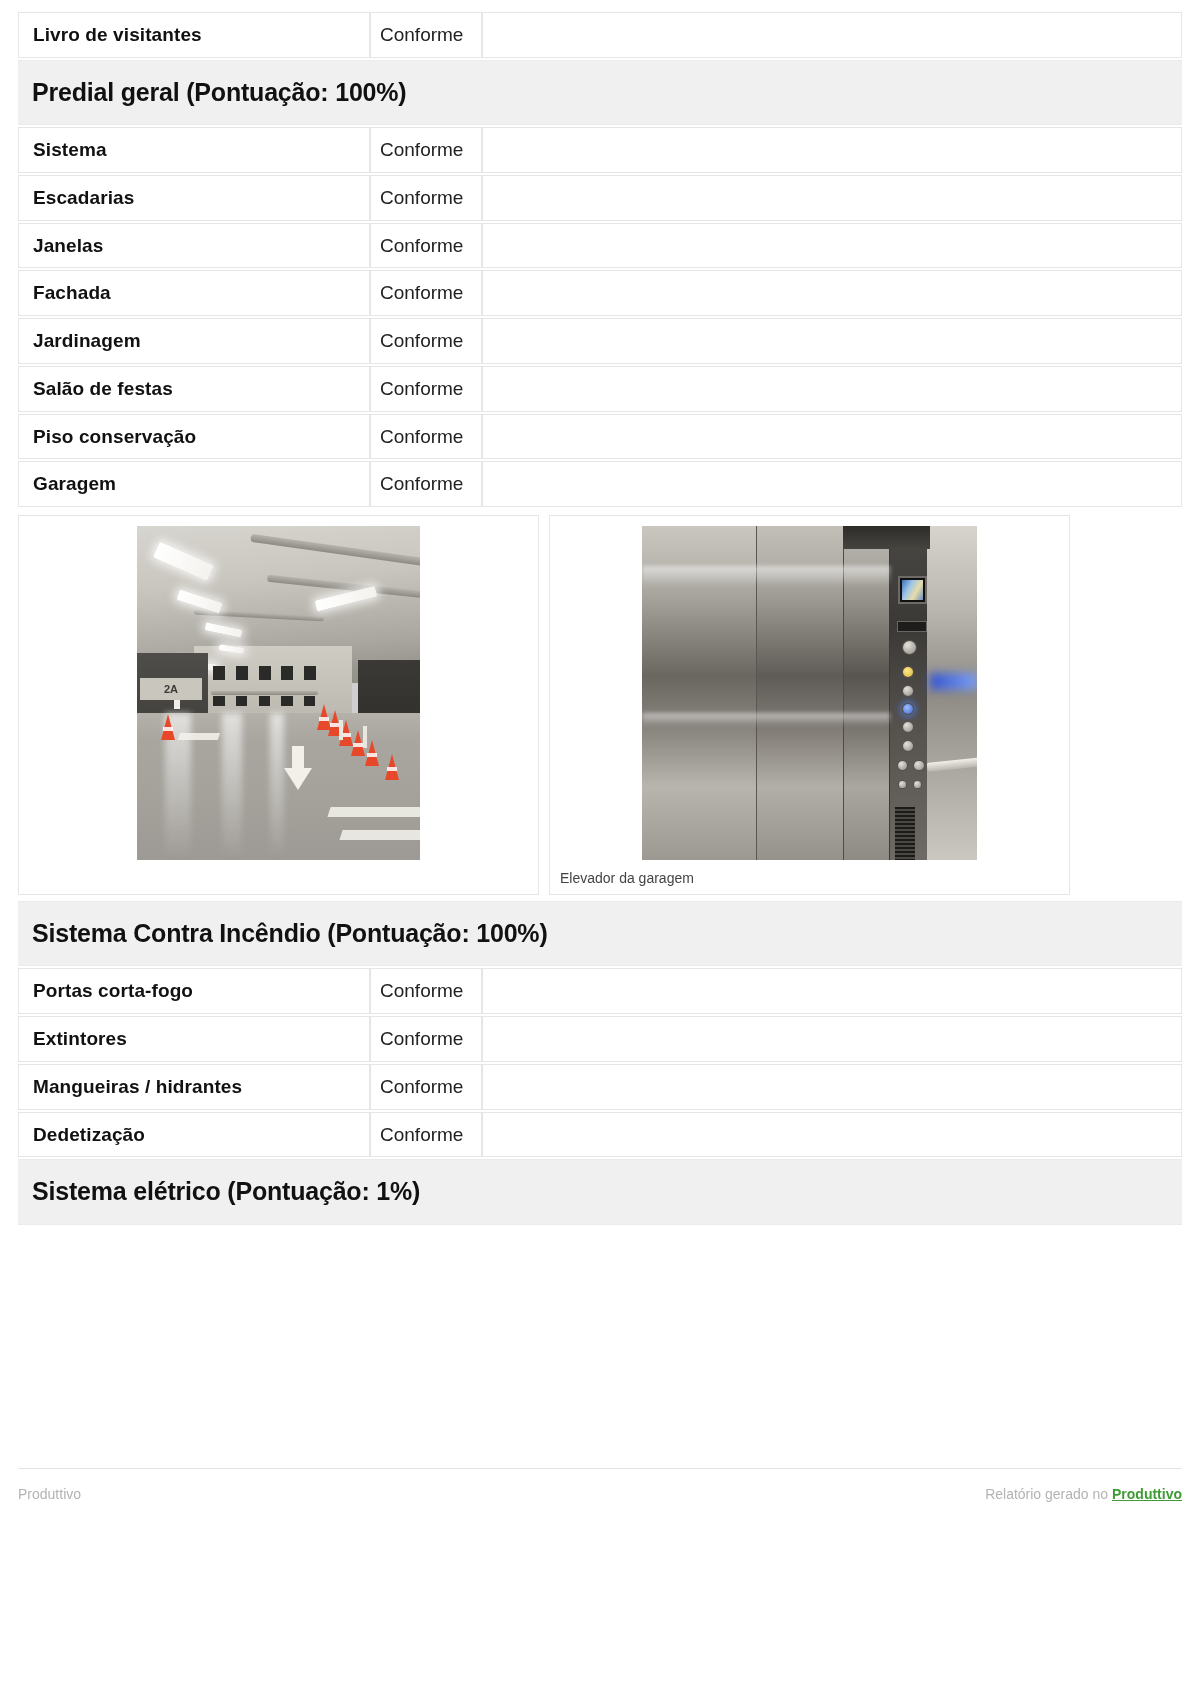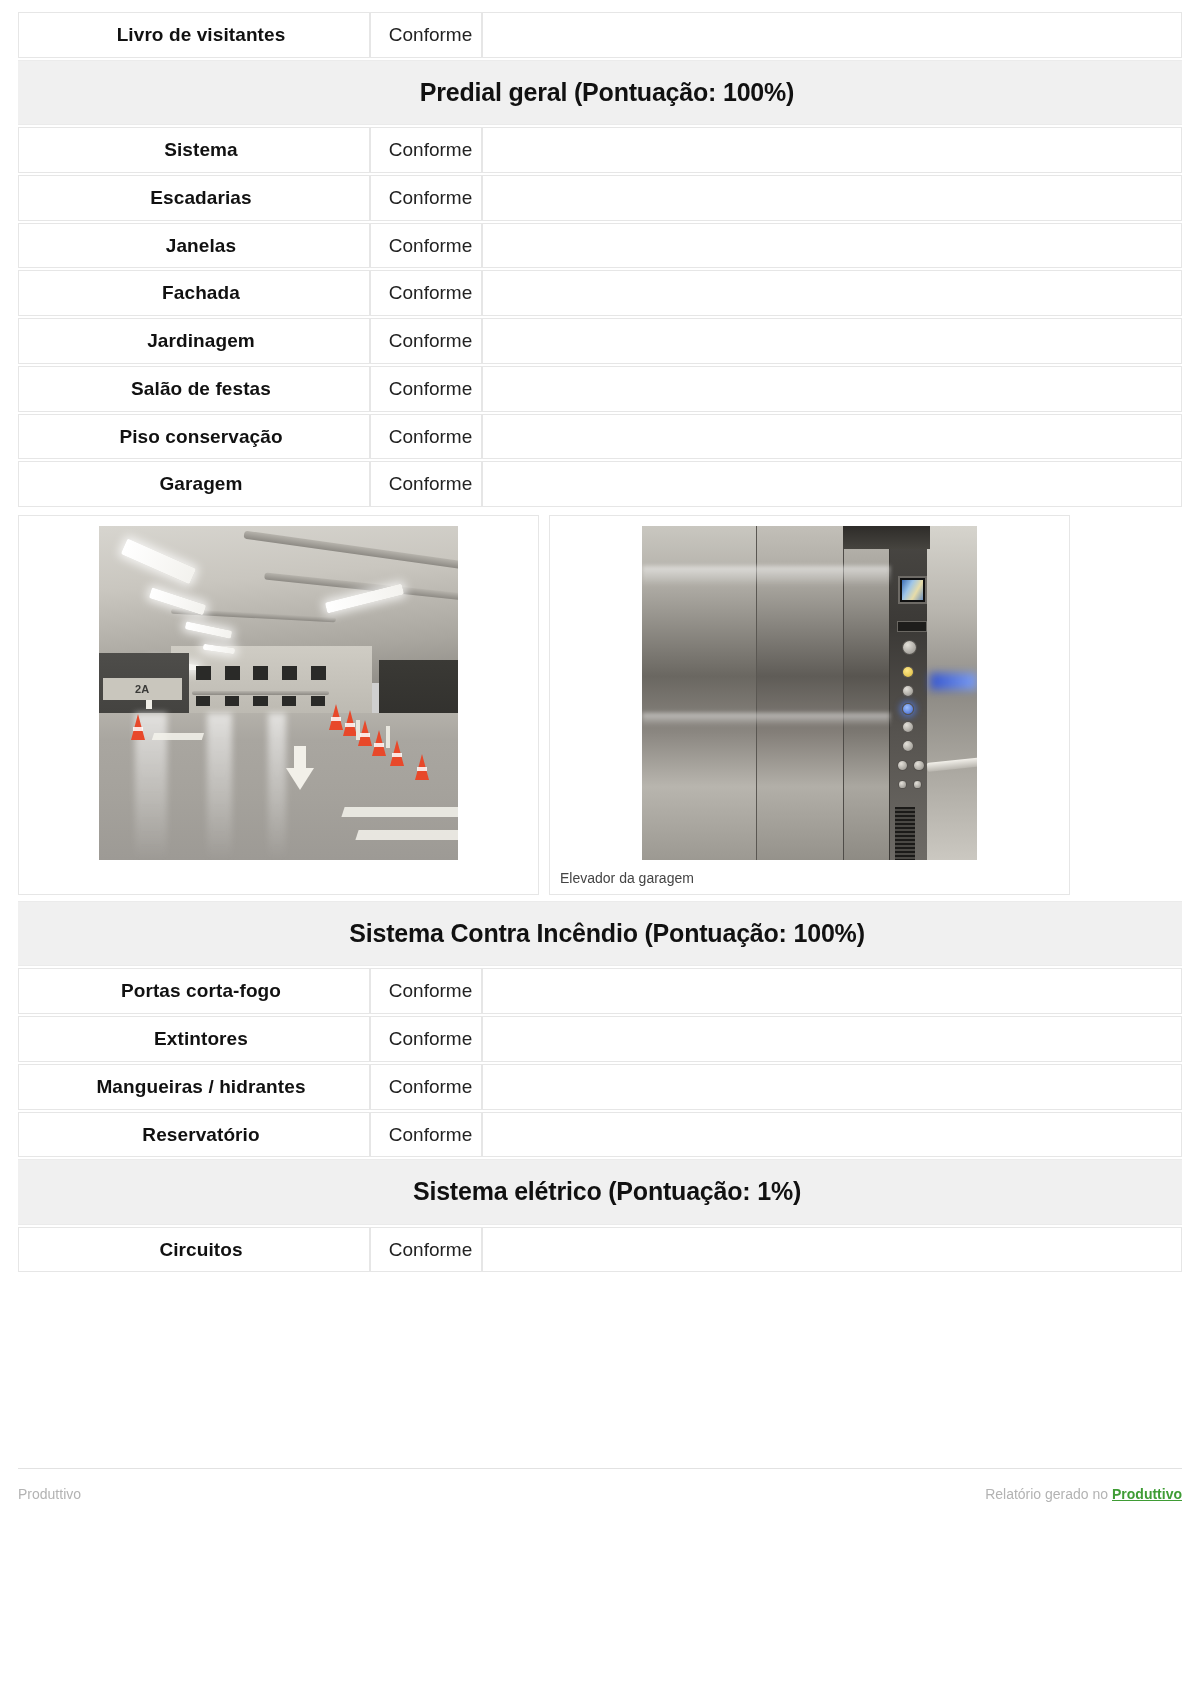--- a/index.html
+++ b/index.html
@@ -34,21 +34,20 @@
   }
 
   .col-item   { width: 352px; }
   .col-status { width: 112px; }
   .col-notes  { width: 700px; }
 
   .report-table td {
     border: 1px solid #e6e6e6;
     vertical-align: middle;
     background: #ffffff;
-    text-align: center;
   }
 
   td.cell-item {
     padding: 10px 0 10px 14px;
     font-size: 19px;
     font-weight: bold;
     color: #111111;
     letter-spacing: .1px;
     line-height: 1.25;
   }
@@ -114,21 +113,21 @@
     align-self: flex-start;
     padding: 10px 0 0 10px;
     font-size: 14px;
     color: #444444;
     font-family: "Liberation Sans", sans-serif;
   }
   .photo-caption.empty { visibility: hidden; }
 
   
   .garage {
-    width: 359px;
+    width: 283px;
     height: 334px;
   }
   .g-ceiling {
     position: absolute; left: 0; top: 0; width: 100%; height: 47%;
     background:
       linear-gradient(175deg, #d7d5cf 0%, #c9c6bf 35%, #a9a69f 75%, #8e8b85 100%);
   }
   .g-backwall {
     position: absolute; left: 20%; top: 36%; width: 56%; height: 22%;
     background: linear-gradient(180deg, #cfccc4 0%, #bbb8b0 100%);
@@ -559,36 +558,31 @@
     <td class="cell-notes"></td>
   </tr>
 
   <tr class="item-row">
     <td class="cell-item">Mangueiras / hidrantes</td>
     <td class="cell-status">Conforme</td>
     <td class="cell-notes"></td>
   </tr>
 
   <tr class="item-row">
-    <td class="cell-item">Reservatório</td>
+    <td class="cell-item">Dedetização</td>
     <td class="cell-status">Conforme</td>
     <td class="cell-notes"></td>
   </tr>
 
   <tr class="section-row">
     <td colspan="3">
       <div class="section-title">Sistema elétrico (Pontuação: 1%)</div>
     </td>
   </tr>
 
-  <tr class="item-row">
-    <td class="cell-item">Circuitos</td>
-    <td class="cell-status">Conforme</td>
-    <td class="cell-notes"></td>
-  </tr>
 </tbody>
   </table>
 
   <div class="footer-sep"></div>
 
   <div class="footer">
     <span class="footer-left">Produttivo</span>
     <span class="footer-right"><span>Relatório gerado no </span><a class="footer-link" href="#" style="color: rgb(63, 156, 53);">Produttivo</a></span>
   </div>
 

